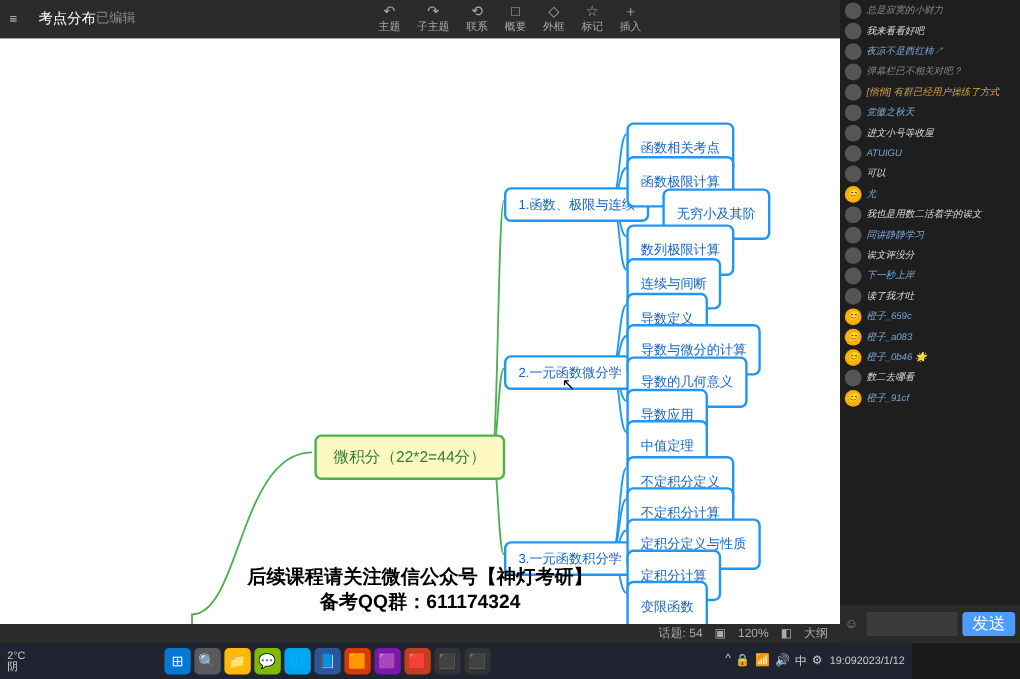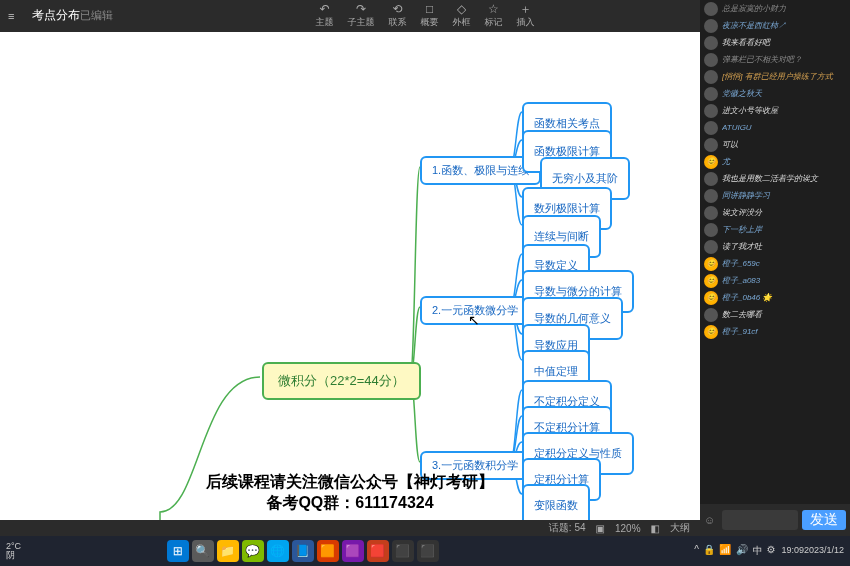--- a/index.html
+++ b/index.html
@@ -49,21 +49,21 @@
 .chat-row .name { color: #7aa8d4; font-size: 8px; }
 .chat-row .msg { color: #ddd; font-size: 8px; word-break: break-all; }
 .chat-row.sys .msg { color: #888; font-size: 8px; }
 .chat-row.highlight .msg { color:#d4a050; }
 
 .chat-input-area { height: 32px; background: #2a2a2a; display: flex; align-items: center; padding: 0 4px; gap: 4px; }
 .chat-input-area .face { width: 14px; font-size: 11px; color: #888; cursor: pointer; }
 .chat-input-area input { flex: 1; background: #3a3a3a; border: none; border-radius: 3px; height: 20px; font-size: 9px; color: #ccc; padding: 0 4px; width: 60px; }
 .chat-input-area .send { background: #4a9eff; color: #fff; border: none; border-radius: 3px; height: 20px; font-size: 14px; padding: 0 8px; cursor: pointer; }
 
-.taskbar { position: absolute; bottom: 0; left: 0; width: 850px; height: 30px; background: #1f2430; display: flex; align-items: center; padding: 0 6px; gap: 20px; }
+.taskbar { position: absolute; bottom: 0; left: 0; width: 760px; height: 30px; background: #1f2430; display: flex; align-items: center; padding: 0 6px; gap: 20px; }
 .taskbar .weather { display: flex; flex-direction: column; color: #ccc; font-size: 9px; line-height: 1; margin-right: 8px; }
 .taskbar .tb-center { display:flex; gap:3px; margin:0 auto; }
 .taskbar .tb-icon { width: 22px; height: 22px; border-radius: 4px; display: flex; align-items: center; justify-content: center; font-size: 12px; cursor: pointer; color: #fff; }
 .taskbar .tb-right { margin-left: auto; display: flex; align-items: center; gap: 6px; color: #ccc; font-size: 9px; }
 .taskbar .tray-icons { display:flex; gap:4px; font-size:10px; }
 .taskbar .clock { display:flex; flex-direction:row; align-items:flex-end; line-height:1.1; }
 </style>
 </head>
 <body>
 
@@ -145,21 +145,21 @@
 
     <div class="node root" style="left:262px; top:330px;">微积分（22*2=44分）</div>
 
     <div class="node branch" style="left:420px; top:124px;">1.函数、极限与连续</div>
     <div class="node branch" style="left:420px; top:264px;">2.一元函数微分学</div>
     <div class="node branch" style="left:420px; top:419px;">3.一元函数积分学</div>
 
     <div id="leaves-container">
         <div class="node leaf" style="left: 522px; top: 70px;">函数相关考点</div>
         <div class="node leaf" style="left: 522px; top: 98px;">函数极限计算</div>
-        <div class="node leaf" style="left: 540px; top: 125px;">无穷小及其阶</div>
+        <div class="node leaf" style="left: 552px; top: 125px;">无穷小及其阶</div>
         <div class="node leaf" style="left: 522px; top: 155px;">数列极限计算</div>
         <div class="node leaf" style="left: 522px; top: 183px;">连续与间断</div>
         <div class="node leaf" style="left: 522px; top: 212px;">导数定义</div>
         <div class="node leaf" style="left: 522px; top: 238px;">导数与微分的计算</div>
         <div class="node leaf" style="left: 522px; top: 265px;">导数的几何意义</div>
         <div class="node leaf" style="left: 522px; top: 292px;">导数应用</div>
         <div class="node leaf" style="left: 522px; top: 318px;">中值定理</div>
         <div class="node leaf" style="left: 522px; top: 348px;">不定积分定义</div>
         <div class="node leaf" style="left: 522px; top: 374px;">不定积分计算</div>
         <div class="node leaf" style="left: 522px; top: 400px;">定积分定义与性质</div>
@@ -188,27 +188,27 @@
   <div class="chat-area" id="chat-area">
       <div class="chat-row sys">
         <div class="avatar"></div>
         <div class="body">
           <div class="msg">总是寂寞的小财力</div>
         </div>
       </div>
       <div class="chat-row user">
         <div class="avatar"></div>
         <div class="body">
+          <div class="msg">我来看看好吧</div>
+        </div>
+      </div>
+      <div class="chat-row user">
+        <div class="avatar"></div>
+        <div class="body">
           <div class="name">夜凉不是西红柿↗</div>
-        </div>
-      </div>
-      <div class="chat-row user">
-        <div class="avatar"></div>
-        <div class="body">
-          <div class="msg">我来看看好吧</div>
         </div>
       </div>
       <div class="chat-row sys">
         <div class="avatar"></div>
         <div class="body">
           <div class="msg">弹幕栏已不相关对吧？</div>
         </div>
       </div>
       <div class="chat-row highlight">
         <div class="avatar"></div>

